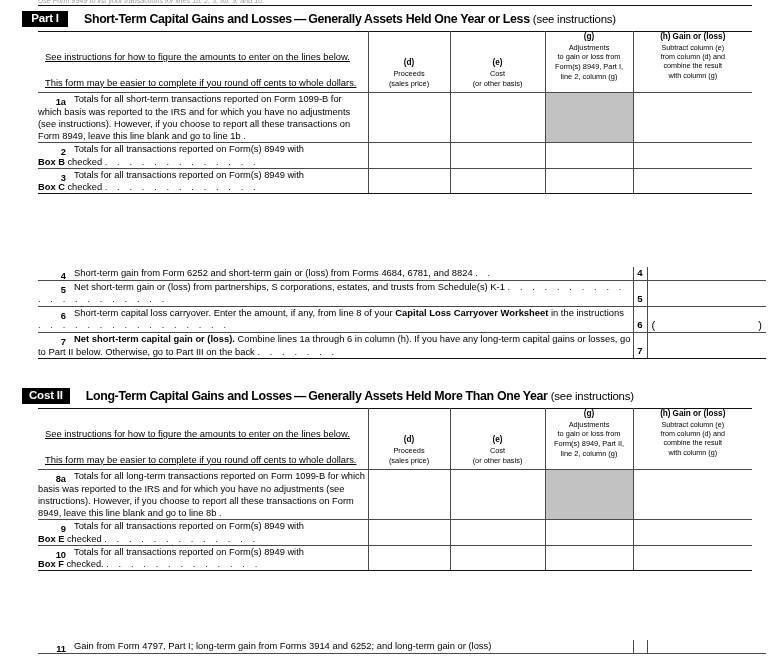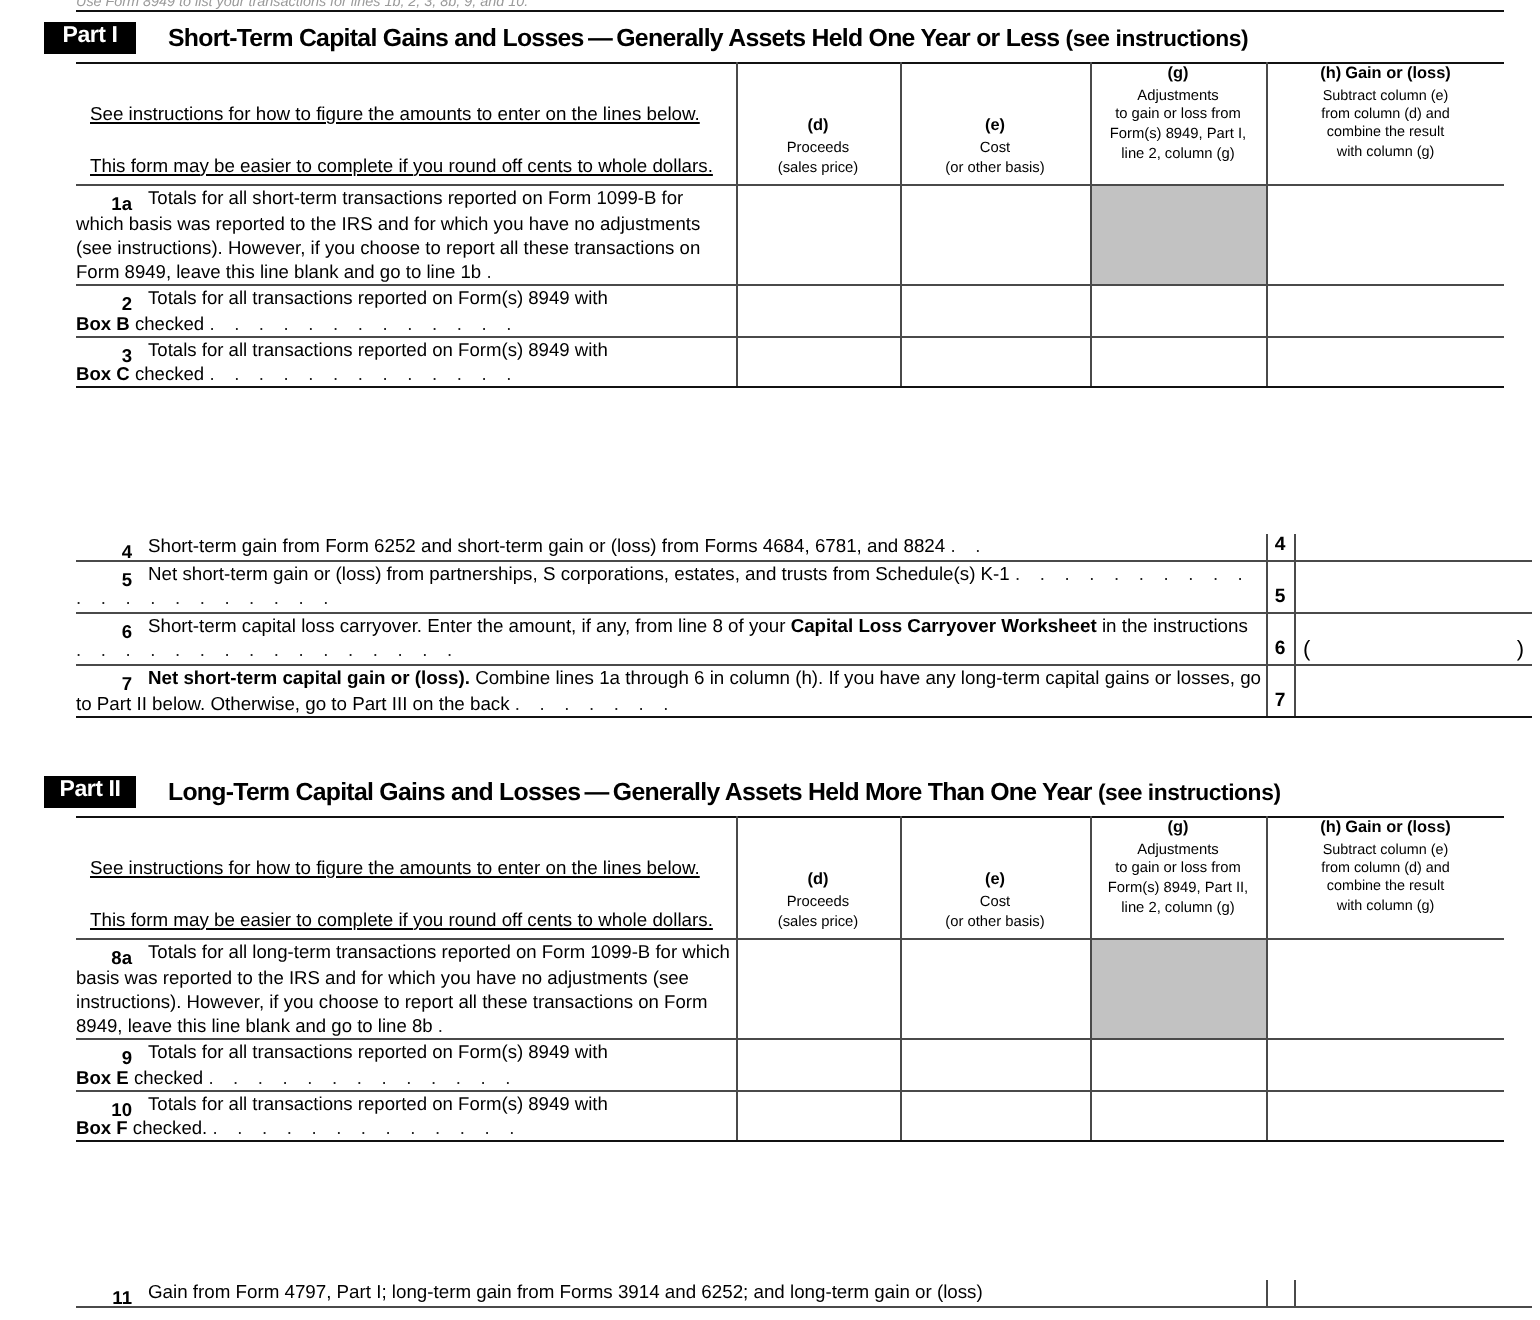--- a/index.html
+++ b/index.html
@@ -55,21 +55,21 @@
     text-align: center;
   }
   .part-title {
     font-weight: bold;
     font-size: 12.4px;
     margin-left: 16px;
     letter-spacing: -0.35px;
     white-space: nowrap;
   }
   .part-title .normal {
-    font-weight: bold;
+    font-weight: normal;
     font-size: 11.4px;
     letter-spacing: -0.2px;
   }
 
   
   .tbl {
     position: absolute;
     left: 38px;
     width: 714px;
     border-collapse: collapse;
@@ -349,21 +349,21 @@
       </td>
       <td class="numbox thick-bot">
         <span>7</span>
       </td>
       <td class="amt thick-bot" style="border-right:none;"></td>
     </tr>
   </tbody>
 </table>
 
 <div class="part-banner" style="top:385px;">
-  <span class="part-badge">Part II</span>
+  <span class="part-badge">Cost II</span>
   <span class="part-title">
     <span>Long-Term Capital Gains and Losses — Generally Assets Held More Than One Year</span>
     <span class="normal">(see instructions)</span>
   </span>
 </div>
 
 <table class="tbl" style="top:408px;">
   <colgroup>
     <col class="c-desc">
       <col class="c-d">

